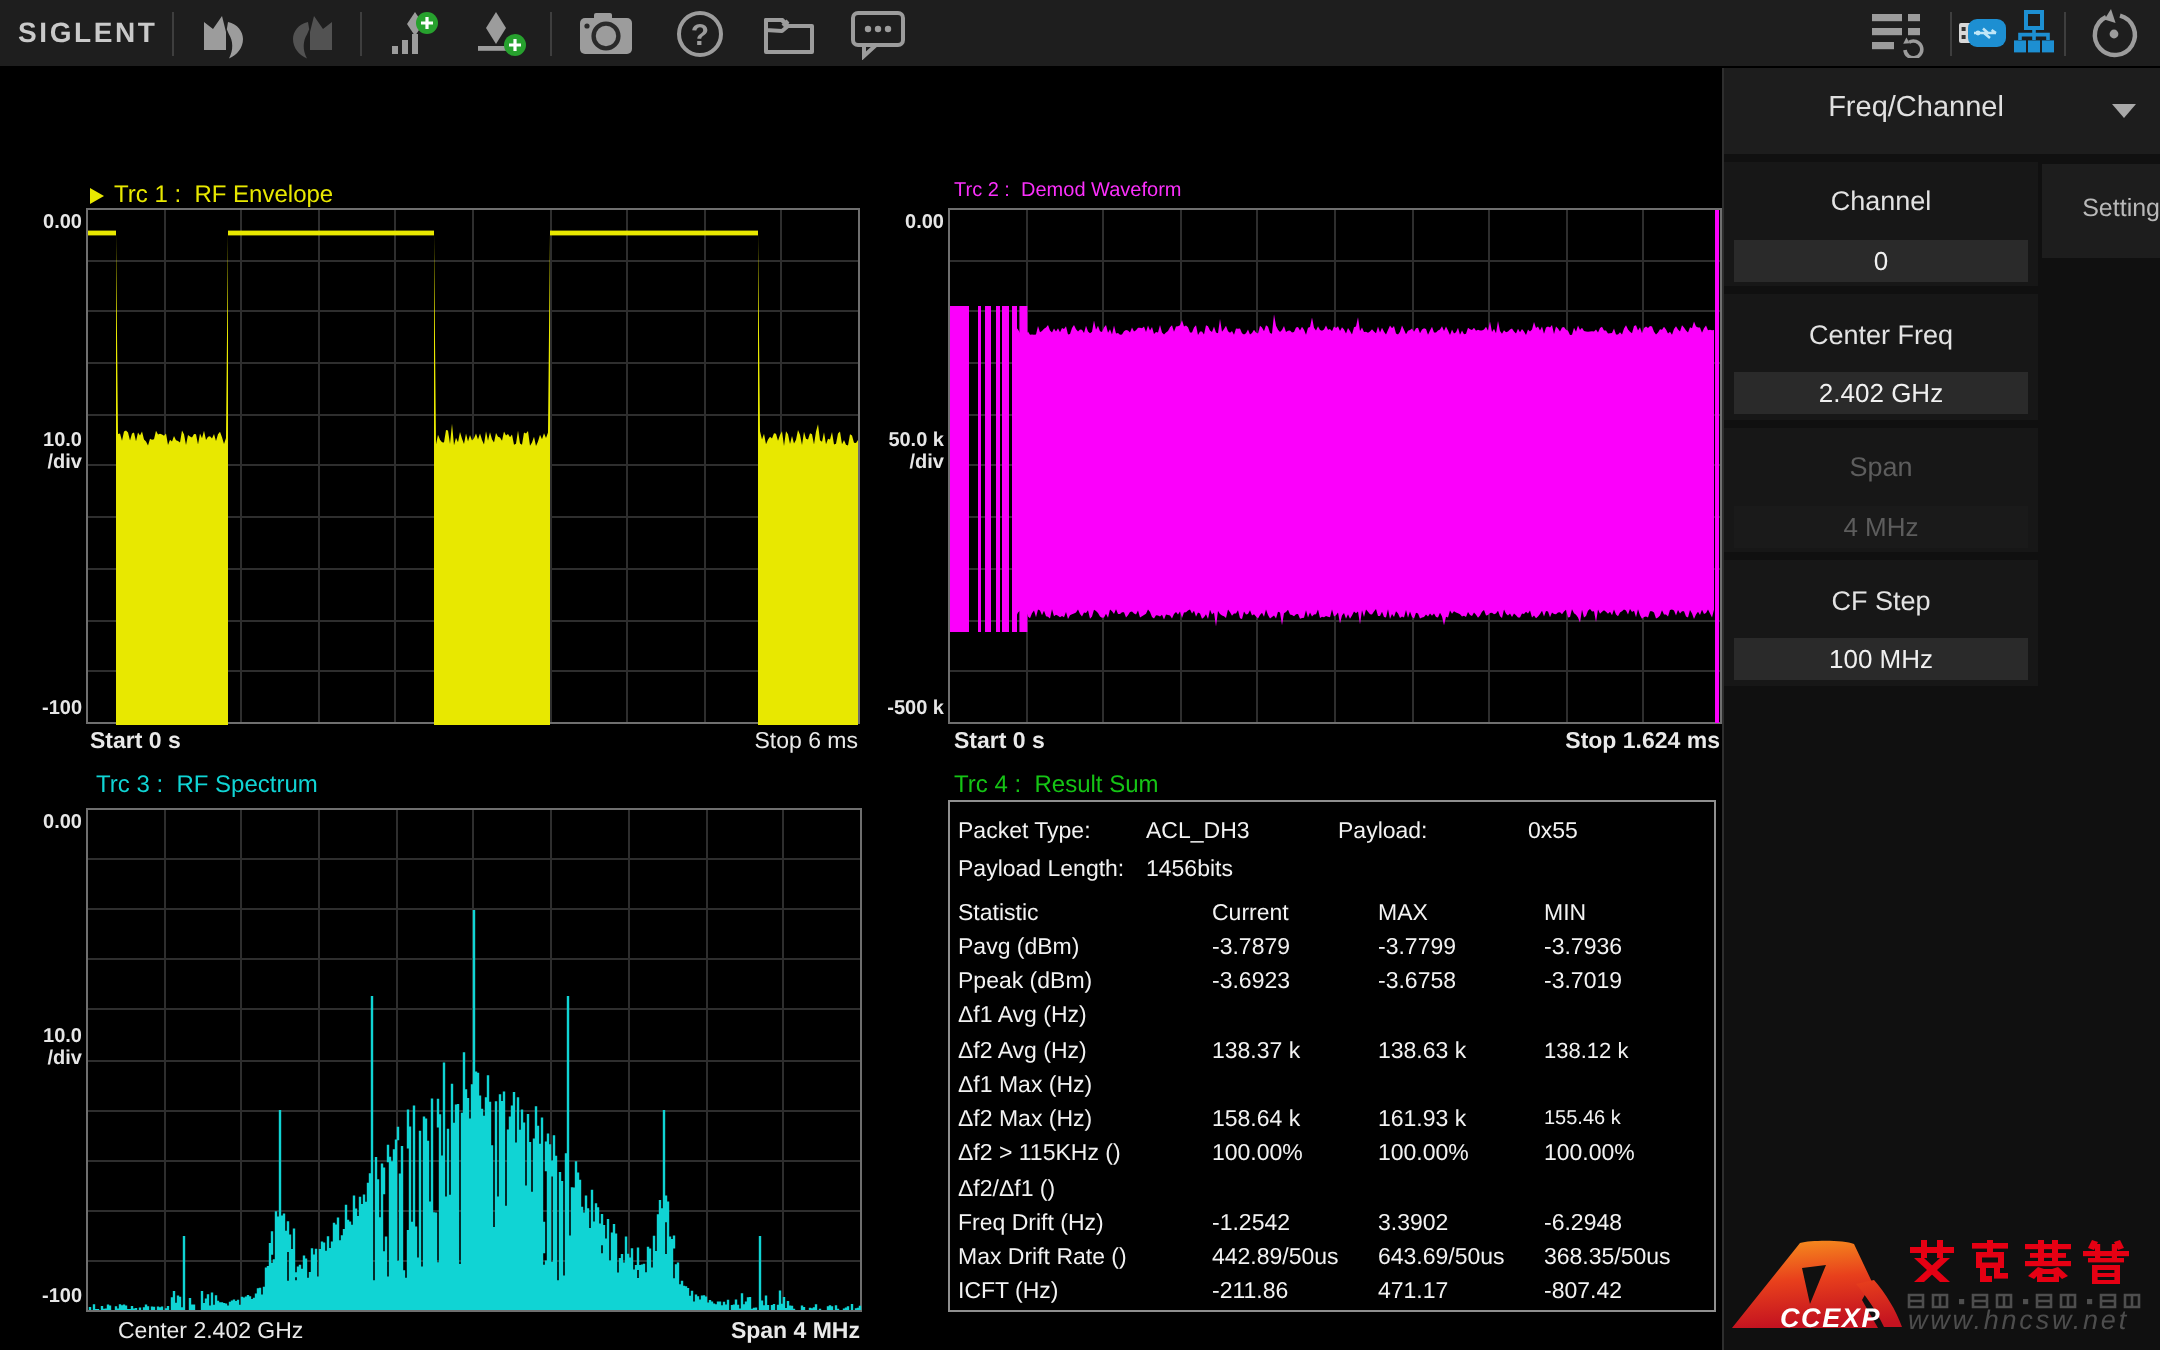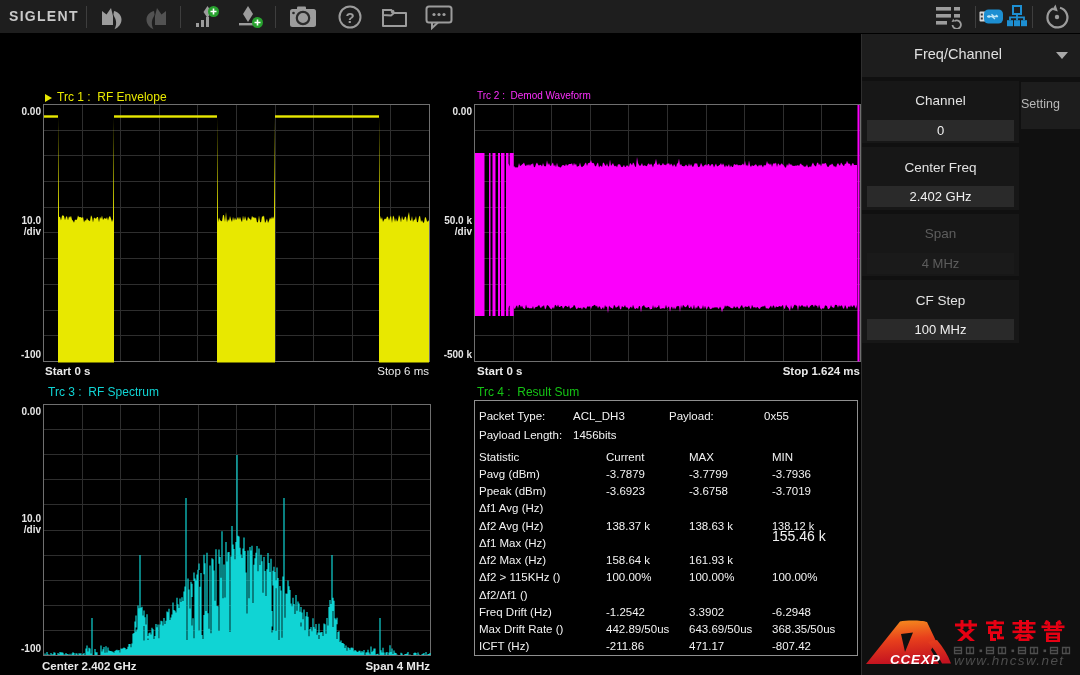--- a/index.html
+++ b/index.html
@@ -175,21 +175,21 @@
 <div style="position:absolute;right:608px;top:106px;font-size:10px;font-weight:bold;color:#e6e6e6;white-space:nowrap;line-height:11px;text-align:right">0.00</div>
     <div style="position:absolute;right:608px;top:215px;font-size:10px;font-weight:bold;color:#e6e6e6;white-space:nowrap;line-height:11px;text-align:right">50.0 k<br>/div</div>
     <div style="position:absolute;right:608px;top:349px;font-size:10px;font-weight:bold;color:#e6e6e6;white-space:nowrap;line-height:11px;text-align:right">-500 k</div>
 <div style="position:absolute;right:1039px;top:406px;font-size:10px;font-weight:bold;color:#e6e6e6;white-space:nowrap;line-height:11px;text-align:right">0.00</div>
     <div style="position:absolute;right:1039px;top:513px;font-size:10px;font-weight:bold;color:#e6e6e6;white-space:nowrap;line-height:11px;text-align:right">10.0<br>/div</div>
     <div style="position:absolute;right:1039px;top:643px;font-size:10px;font-weight:bold;color:#e6e6e6;white-space:nowrap;line-height:11px;text-align:right">-100</div>
 <div style="position:absolute;left:45px;top:365px;font-size:11.5px;font-weight:bold;color:#e9e9e9;white-space:nowrap">Start 0 s</div>
     <div style="position:absolute;right:651px;top:365px;font-size:11.5px;font-weight:normal;color:#e9e9e9;white-space:nowrap">Stop 6 ms</div>
 <div style="position:absolute;left:477px;top:365px;font-size:11.5px;font-weight:bold;color:#e9e9e9;white-space:nowrap">Start 0 s</div>
     <div style="position:absolute;right:220px;top:365px;font-size:11.5px;font-weight:bold;color:#e9e9e9;white-space:nowrap">Stop 1.624 ms</div>
-<div style="position:absolute;left:42px;top:660px;font-size:11.5px;font-weight:bold;color:#e9e9e9;white-space:nowrap">Center 2.402 GHz</div>
+<div style="position:absolute;left:59px;top:660px;font-size:11.5px;font-weight:normal;color:#e9e9e9;white-space:nowrap">Center 2.402 GHz</div>
     <div style="position:absolute;right:650px;top:660px;font-size:11.5px;font-weight:bold;color:#e9e9e9;white-space:nowrap">Span 4 MHz</div>
 
 <div style="position:absolute;left:479px;top:410px;font-size:11.5px;color:#f2f2f2">Packet Type:</div>
     <div style="position:absolute;left:573px;top:410px;font-size:11.5px;color:#f2f2f2">ACL_DH3</div>
     <div style="position:absolute;left:669px;top:410px;font-size:11.5px;color:#f2f2f2">Payload:</div>
     <div style="position:absolute;left:764px;top:410px;font-size:11.5px;color:#f2f2f2">0x55</div>
     <div style="position:absolute;left:479px;top:429px;font-size:11.5px;color:#f2f2f2">Payload Length:</div>
     <div style="position:absolute;left:573px;top:429px;font-size:11.5px;color:#f2f2f2">1456bits</div>
     <div style="position:absolute;left:479px;top:450.5px;font-size:11.5px;color:#f2f2f2;white-space:nowrap">Statistic</div>
     <div style="position:absolute;left:606px;top:450.5px;font-size:11.5px;color:#f2f2f2;white-space:nowrap">Current</div>
@@ -205,21 +205,21 @@
     <div style="position:absolute;left:772px;top:485.0px;font-size:11.5px;color:#f2f2f2;white-space:nowrap">-3.7019</div>
     <div style="position:absolute;left:479px;top:502.2px;font-size:11.5px;color:#f2f2f2;white-space:nowrap">Δf1 Avg (Hz)</div>
     <div style="position:absolute;left:479px;top:519.5px;font-size:11.5px;color:#f2f2f2;white-space:nowrap">Δf2 Avg (Hz)</div>
     <div style="position:absolute;left:606px;top:519.5px;font-size:11.5px;color:#f2f2f2;white-space:nowrap">138.37 k</div>
     <div style="position:absolute;left:689px;top:519.5px;font-size:11.5px;color:#f2f2f2;white-space:nowrap">138.63 k</div>
     <div style="position:absolute;left:772px;top:519.5px;font-size:11px;color:#f2f2f2;white-space:nowrap">138.12 k</div>
     <div style="position:absolute;left:479px;top:536.8px;font-size:11.5px;color:#f2f2f2;white-space:nowrap">Δf1 Max (Hz)</div>
     <div style="position:absolute;left:479px;top:554.0px;font-size:11.5px;color:#f2f2f2;white-space:nowrap">Δf2 Max (Hz)</div>
     <div style="position:absolute;left:606px;top:554.0px;font-size:11.5px;color:#f2f2f2;white-space:nowrap">158.64 k</div>
     <div style="position:absolute;left:689px;top:554.0px;font-size:11.5px;color:#f2f2f2;white-space:nowrap">161.93 k</div>
-    <div style="position:absolute;left:772px;top:528px;font-size:14px;color:#f2f2f2;white-space:nowrap">155.46 k</div>
+    <div style="position:absolute;left:772px;top:554.0px;font-size:10px;color:#f2f2f2;white-space:nowrap">155.46 k</div>
     <div style="position:absolute;left:479px;top:571.2px;font-size:11.5px;color:#f2f2f2;white-space:nowrap">Δf2 &gt; 115KHz ()</div>
     <div style="position:absolute;left:606px;top:571.2px;font-size:11.5px;color:#f2f2f2;white-space:nowrap">100.00%</div>
     <div style="position:absolute;left:689px;top:571.2px;font-size:11.5px;color:#f2f2f2;white-space:nowrap">100.00%</div>
     <div style="position:absolute;left:772px;top:571.2px;font-size:11.5px;color:#f2f2f2;white-space:nowrap">100.00%</div>
     <div style="position:absolute;left:479px;top:588.5px;font-size:11.5px;color:#f2f2f2;white-space:nowrap">Δf2/Δf1 ()</div>
     <div style="position:absolute;left:479px;top:605.8px;font-size:11.5px;color:#f2f2f2;white-space:nowrap">Freq Drift (Hz)</div>
     <div style="position:absolute;left:606px;top:605.8px;font-size:11.5px;color:#f2f2f2;white-space:nowrap">-1.2542</div>
     <div style="position:absolute;left:689px;top:605.8px;font-size:11.5px;color:#f2f2f2;white-space:nowrap">3.3902</div>
     <div style="position:absolute;left:772px;top:605.8px;font-size:11.5px;color:#f2f2f2;white-space:nowrap">-6.2948</div>
     <div style="position:absolute;left:479px;top:623.0px;font-size:11.5px;color:#f2f2f2;white-space:nowrap">Max Drift Rate ()</div>
@@ -250,21 +250,21 @@
 <div style="position:absolute;left:0;top:12.5px;width:157px;text-align:center;font-size:13.5px;color:#5d5d5d">Span</div>
 <div style="position:absolute;left:5px;top:39px;width:147px;height:21px;background:#1a1a1a"></div>
 <div style="position:absolute;left:0;top:42px;width:157px;text-align:center;font-size:13px;color:#5d5d5d">4 MHz</div>
 </div>
 <div style="position:absolute;left:862px;top:280px;width:157px;height:62.5px;background:#171717">
 <div style="position:absolute;left:0;top:12.5px;width:157px;text-align:center;font-size:13.5px;color:#e3e3e3">CF Step</div>
 <div style="position:absolute;left:5px;top:39px;width:147px;height:21px;background:#2a2a2a"></div>
 <div style="position:absolute;left:0;top:42px;width:157px;text-align:center;font-size:13px;color:#f0f0f0">100 MHz</div>
 </div>
 <div style="position:absolute;left:1021px;top:81.5px;width:59px;height:47px;background:#1d1d1d">
-<div style="position:absolute;left:0;top:15px;width:59px;text-align:left;font-size:12.5px;color:#b9b9b9">Setting</div>
+<div style="position:absolute;left:0;top:15px;width:59px;text-align:right;font-size:12.5px;color:#b9b9b9">Setting</div>
 </div>
 <div style="position:absolute;left:861px;top:34px;width:1px;height:641px;background:#2e2e2e"></div>
 <svg style="position:absolute;left:840px;top:595px" width="240" height="80" viewBox="0 0 240 80">
 <defs>
         <linearGradient id="ag" x1="0" y1="0" x2="0.15" y2="1">
 <stop offset="0" stop-color="#f7941e"></stop>
           <stop offset="0.5" stop-color="#e8401c"></stop>
           <stop offset="1" stop-color="#c41320"></stop>
         </linearGradient>
 <linearGradient id="ag2" x1="0" y1="0" x2="0.15" y2="1">

